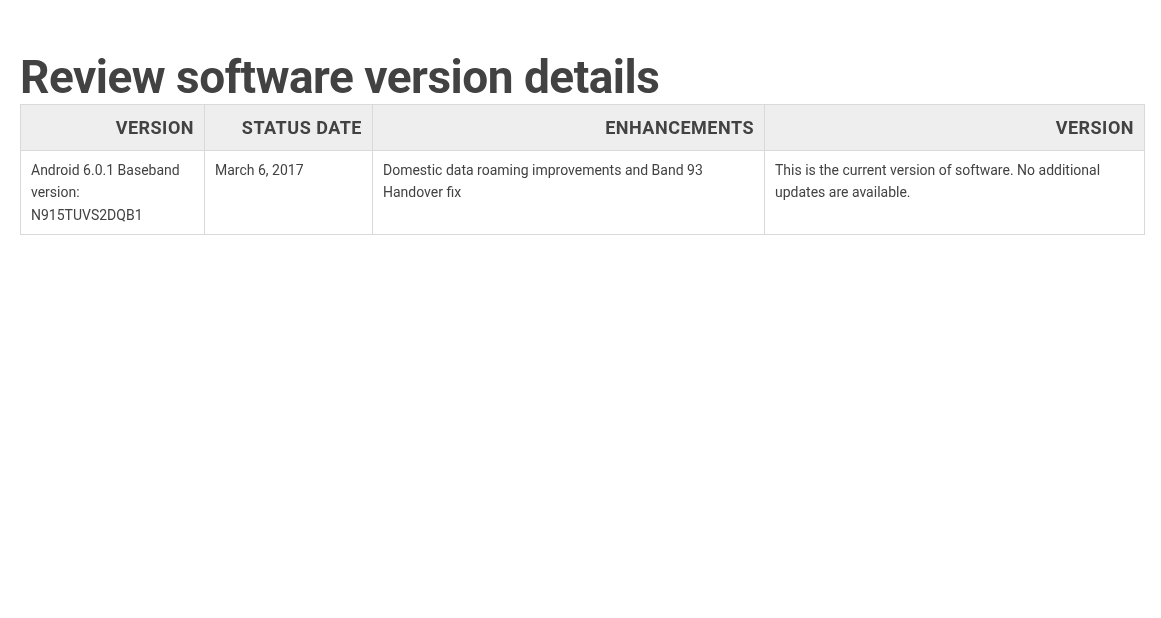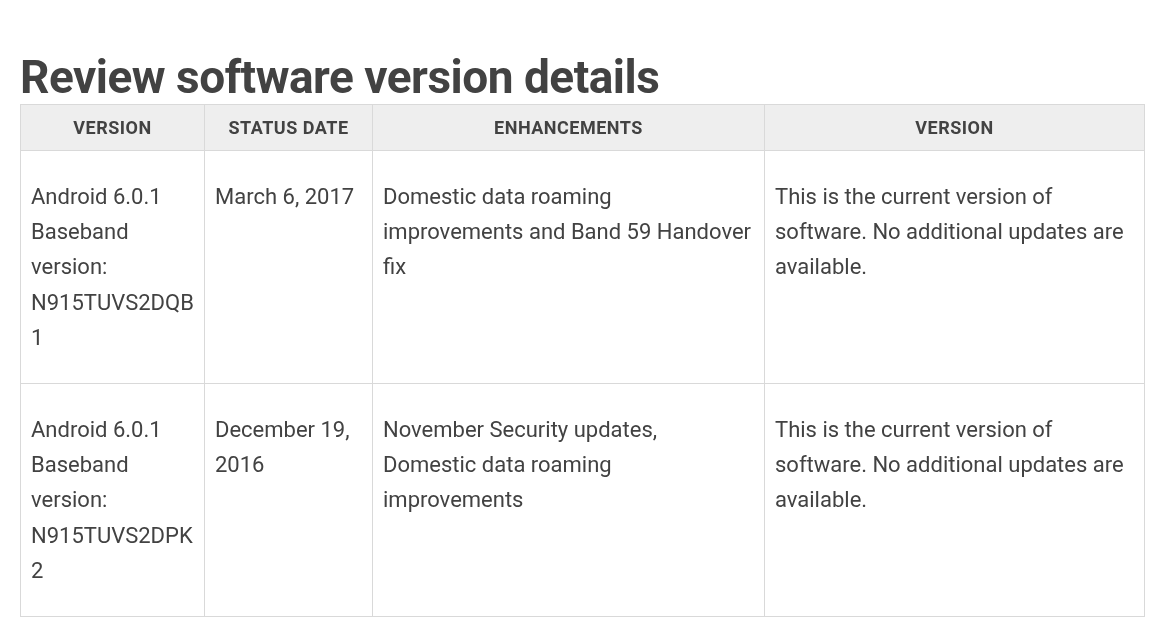--- a/index.html
+++ b/index.html
@@ -24,30 +24,30 @@
     table {
       width: 100%;
       border-collapse: collapse;
       table-layout: fixed;
     }
     th {
       background: #eeeeee;
       color: #424242;
       font-weight: 700;
       font-size: 18px;
-      text-align: center;
+      text-align: right;
       padding: 12px 10px;
       border: 1px solid #d9d9d9;
       letter-spacing: 0.5px;
     }
     td {
       color: #424242;
-      font-size: 22px;
+      font-size: 14px;
       text-align: left;
-      padding: 28px 10px;
+      padding: 8px 10px;
       border: 1px solid #d9d9d9;
       vertical-align: top;
       line-height: 1.6;
       word-wrap: break-word;
     }
     col.col-version { width: 184px; }
     col.col-date { width: 168px; }
     col.col-enhance { width: 392px; }
     col.col-status { width: 380px; }
   </style>
@@ -68,23 +68,17 @@
       <th>VERSION</th>
       <th>STATUS DATE</th>
       <th>ENHANCEMENTS</th>
       <th>VERSION</th>
     </tr>
   </thead>
   <tbody>
     <tr>
       <td>Android 6.0.1 Baseband version: N915TUVS2DQB1</td>
       <td>March 6, 2017</td>
-      <td>Domestic data roaming improvements and Band 59 Handover fix</td>
-      <td>This is the current version of software. No additional updates are available.</td>
-    </tr>
-    <tr>
-      <td>Android 6.0.1 Baseband version: N915TUVS2DPK2</td>
-      <td>December 19, 2016</td>
-      <td>November Security updates, Domestic data roaming improvements</td>
+      <td>Domestic data roaming improvements and Band 93 Handover fix</td>
       <td>This is the current version of software. No additional updates are available.</td>
     </tr>
   </tbody>
 </table>
 
 </body></html>

